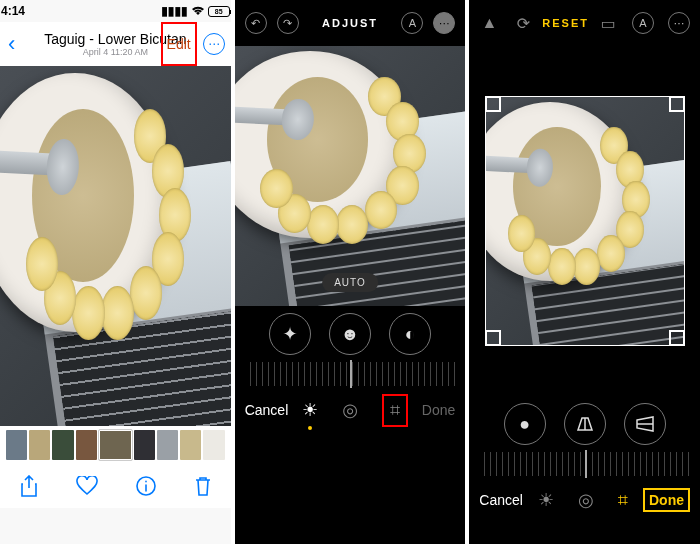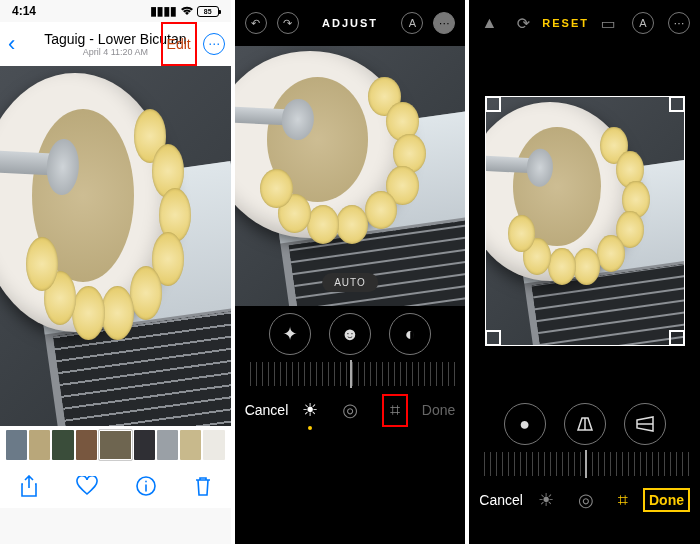--- a/index.html
+++ b/index.html
@@ -2,21 +2,21 @@
 <html><head>
 <meta charset="utf-8">
 <style>
   * { box-sizing: border-box; margin: 0; padding: 0; }
   body { font-family: -apple-system, Helvetica, Arial, sans-serif; background: #fff; width: 700px; height: 544px; overflow: hidden; }
   .container { display: flex; gap: 4px; width: 700px; height: 544px; background: #fff; }
   .screen { position: relative; height: 544px; flex: 1; background: #000; overflow: hidden; }
   .screen1 { background: #f8f8f8; }
 
   
-  .status-bar { display: flex; justify-content: space-between; align-items: center; height: 22px; padding: 0 12px; font-size: 12px; font-weight: 600; color: #000; background: #f8f8f8; }
+  .status-bar { display: flex; justify-content: space-between; align-items: center; height: 22px; padding: 0 1px; font-size: 12px; font-weight: 600; color: #000; background: #f8f8f8; }
   .status-right { display: flex; align-items: center; gap: 3px; }
   .battery-box { border: 1px solid #000; border-radius: 3px; width: 22px; height: 11px; position: relative; display: flex; align-items: center; justify-content: center; font-size: 7px; font-weight:700; }
   .battery-box::after{ content:""; position:absolute; right:-3px; top:3px; width:2px; height:4px; background:#000; border-radius:0 1px 1px 0; }
 
   .nav-bar { display: flex; align-items: center; height: 44px; padding: 0 8px; background: #fff; position: relative; }
   .back-chev { color: #007aff; font-size: 22px; font-weight: 400; }
   .title-block { position: absolute; left: 0; right: 0; text-align: center; }
   .title-main { font-size: 14px; font-weight: 500; color: #000; }
   .title-sub { font-size: 9px; color: #8e8e93; }
   .nav-right { position: absolute; right: 6px; display: flex; align-items: center; gap: 6px; }

